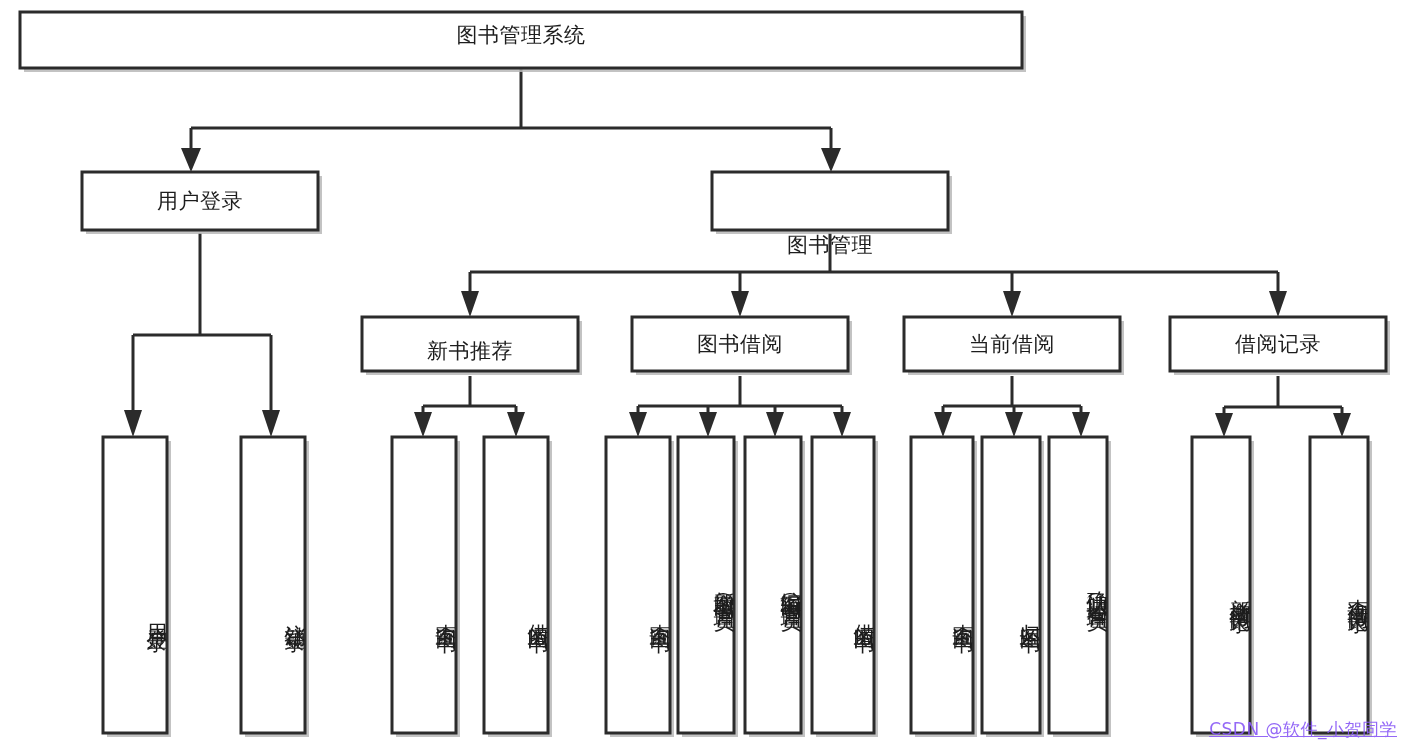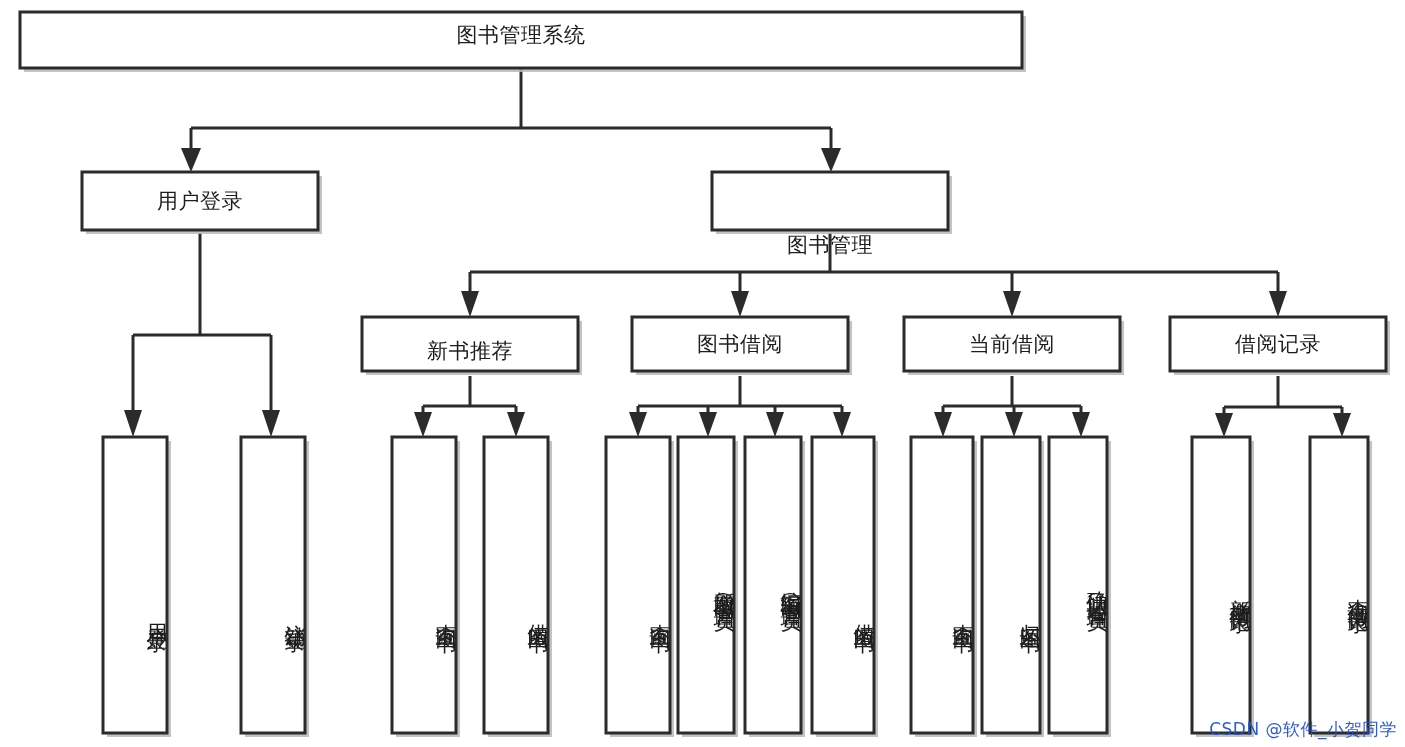--- a/index.html
+++ b/index.html
@@ -64,25 +64,26 @@
     writing-mode: vertical-rl;
     text-orientation: upright;
     letter-spacing: 3px;
     line-height: 1;
     pointer-events: none;
   }
   .watermark {
     position: absolute;
     right: 8px;
     bottom: 6px;
-    color: #1d4ed8;
+    color: #8b5cf6;
     font-size: 17px;
     letter-spacing: 0.5px;
     opacity: 0.92;
     white-space: nowrap;
+    text-decoration: underline;
   }
 </style>
 </head>
 <body>
 
 <div id="stage">
 
   <svg class="diagram" viewBox="0 0 1405 747">
 
     <g>

